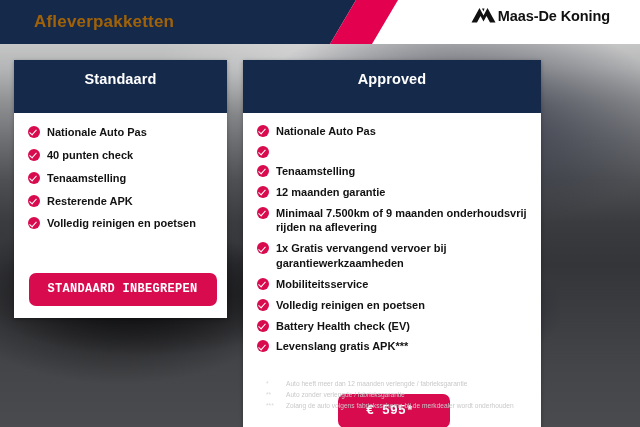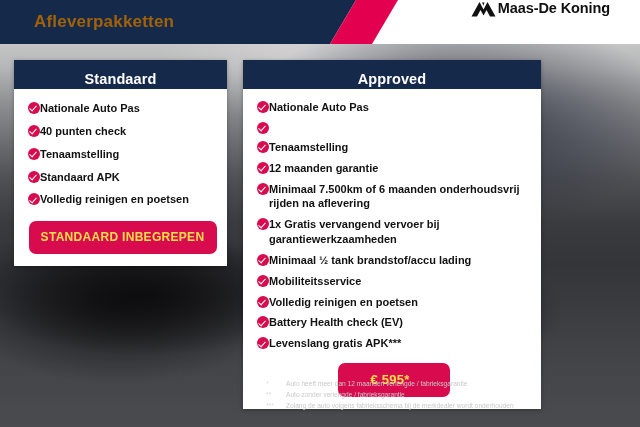--- a/index.html
+++ b/index.html
@@ -84,21 +84,21 @@
     display: flex; align-items: center;
     color: #a16207;
     font-size: 17px;
     font-weight: bold;
     letter-spacing: 0.2px;
   }
   .brand {
     position: absolute;
     right: 30px; top: 0;
     height: 32px;
-    display: flex; gap: 2px;
+    display: flex; align-items: center; gap: 2px;
   }
   .brand-mark { width: 25px; height: 20px; display:block; }
   .brand-name {
     color: #101010;
     font-size: 14.5px;
     font-weight: bold;
     letter-spacing: -0.1px;
   }
 
   
@@ -109,37 +109,38 @@
   }
   .card-std  { left: 14px; top: 60px; width: 213px; }
   .card-appr { left: 243px; top: 60px; width: 298px; }
 
   .card-head {
     background: #15294b;
     color: #ffffff;
     text-align: center;
     font-size: 14.5px;
     font-weight: bold;
-    padding: 11px 6px 2px 6px;
+    padding: 11px 6px 26px 6px;
     letter-spacing: 0.1px;
   }
   .card-body {
     padding: 11px 12px 12px 12px;
   }
   .card-std .card-body { padding: 12px 10px 12px 14px; }
   .card-appr .card-body { padding: 11px 10px 10px 14px; }
 
   ul.feat {
     list-style: none;
     margin: 0;
     padding: 0;
   }
   ul.feat li {
     display: flex;
     align-items: flex-start;
+    gap: 7px;
     margin-bottom: 8px;
     color: #121212;
     font-size: 11px;
     font-weight: bold;
     line-height: 1.35;
   }
   .card-appr ul.feat li { margin-bottom: 6px; }
   ul.feat li:last-child { margin-bottom: 0; }
 
   .check {
@@ -162,26 +163,27 @@
   .feat-text { display: block; }
 
   
   .std-btn-wrap {
     margin-top: 14px;
     display: flex;
     justify-content: center;
   }
   .pill {
     background: #d90b4f;
-    color: #fde047;
+    color: #ffffff;
     border: none;
     border-radius: 7px;
-    font-family: Liberation Sans, sans-serif;
+    font-family: Liberation Mono, monospace;
     font-weight: bold;
     cursor: pointer;
+    margin-top: 28px;
   }
   .std-btn {
     width: 188px;
     padding: 9px 0 10px 0;
     font-size: 12px;
     letter-spacing: 0.3px;
     text-align: center;
   }
 
   
@@ -246,21 +248,21 @@
         <li>
           <span class="check"></span>
           <span class="feat-text">40 punten check</span>
         </li>
         <li>
           <span class="check"></span>
           <span class="feat-text">Tenaamstelling</span>
         </li>
         <li>
           <span class="check"></span>
-          <span class="feat-text">Standaard APK</span>
+          <span class="feat-text">Resterende APK</span>
         </li>
         <li>
           <span class="check"></span>
           <span class="feat-text">Volledig reinigen en poetsen</span>
         </li>
       </ul>
       <div class="std-btn-wrap">
         <button class="pill std-btn">STANDAARD INBEGREPEN</button>
       </div>
     </div>
@@ -280,29 +282,25 @@
         <li>
           <span class="check"></span>
           <span class="feat-text">Tenaamstelling</span>
         </li>
         <li>
           <span class="check"></span>
           <span class="feat-text">12 maanden garantie</span>
         </li>
         <li>
           <span class="check"></span>
-          <span class="feat-text">Minimaal 7.500km of 6 maanden onderhoudsvrij rijden na aflevering</span>
+          <span class="feat-text">Minimaal 7.500km of 9 maanden onderhoudsvrij rijden na aflevering</span>
         </li>
         <li>
           <span class="check"></span>
           <span class="feat-text">1x Gratis vervangend vervoer bij garantiewerkzaamheden</span>
-        </li>
-        <li>
-          <span class="check"></span>
-          <span class="feat-text">Minimaal ½ tank brandstof/accu lading</span>
         </li>
         <li>
           <span class="check"></span>
           <span class="feat-text">Mobiliteitsservice</span>
         </li>
         <li>
           <span class="check"></span>
           <span class="feat-text">Volledig reinigen en poetsen</span>
         </li>
         <li>

